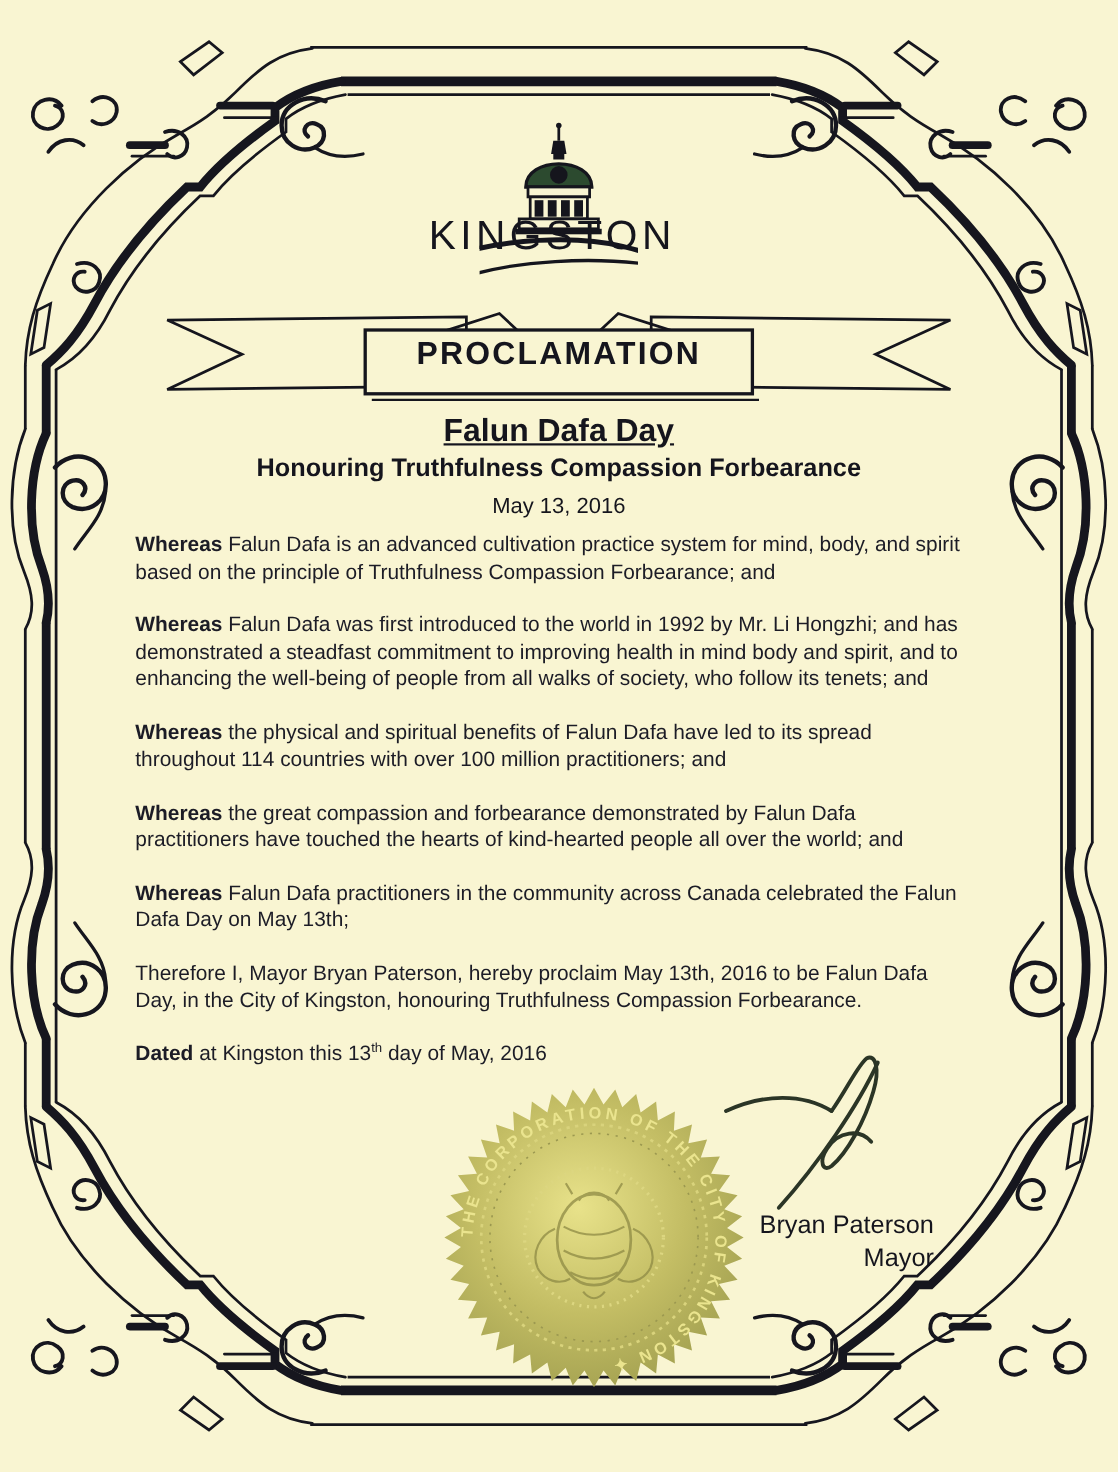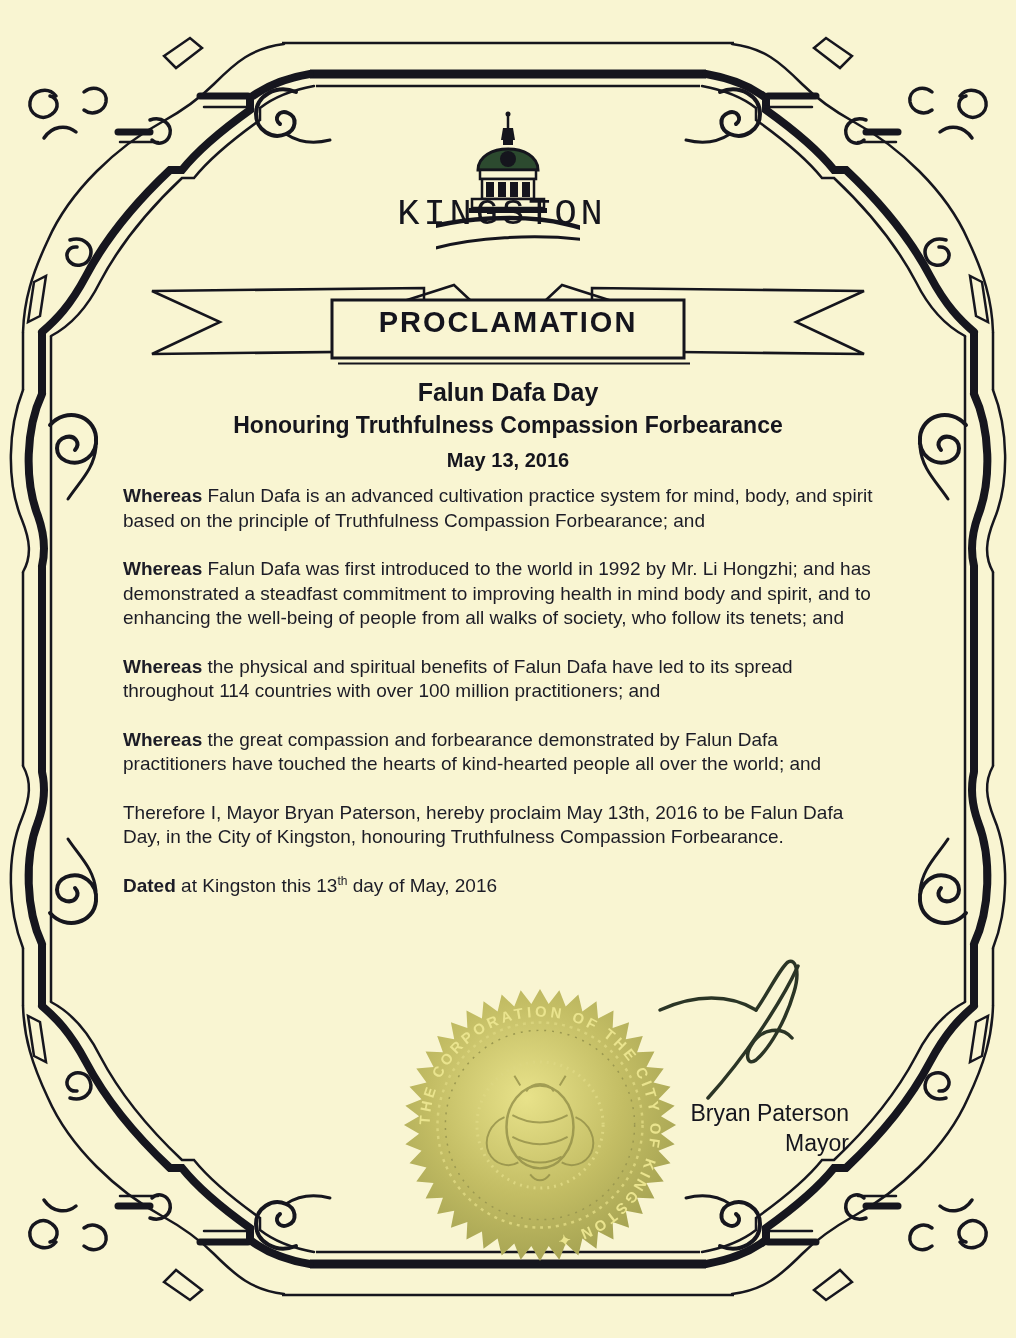--- a/index.html
+++ b/index.html
@@ -9,34 +9,34 @@
     font-family:"Liberation Sans", sans-serif;
     color:#1c1c26;
     position:relative;
     overflow:hidden;
   }
   .abs{position:absolute;}
   svg{display:block;}
   
   .logo-word{
     left:0;top:193px;width:1004px;text-align:center;
-    font-family:Liberation Mono, monospace;
+    font-family:Liberation Sans, sans-serif;
     font-size:37px;letter-spacing:4px;color:#15151d;font-weight:400;
   }
   
   .banner-text{
     left:332px;top:300px;width:352px;height:44px;
     display:flex;align-items:center;justify-content:center;
     font-size:29px;font-weight:700;letter-spacing:2px;color:#15151d;
   }
   
   .title-block{left:0;top:376px;width:1016px;text-align:center;color:#15151d;}
-  .title-line1{font-size:25px;font-weight:700;line-height:32px;}
+  .title-line1{font-size:29px;font-weight:700;line-height:32px;text-decoration:underline;}
   .title-line2{font-size:23px;font-weight:700;line-height:34px;}
-  .title-date{font-size:20px;font-weight:700;margin-top:7px;}
+  .title-date{font-size:20px;font-weight:400;margin-top:7px;}
   
   .body-col{left:123px;top:484px;width:760px;font-size:19px;line-height:24.5px;color:#1c1c26;}
   .para{margin:0 0 24px 0;}
   .para b{font-weight:700;}
   .dated-line{margin-top:16px;font-size:19px;}
   .dated-line sup{font-size:12px;vertical-align:super;line-height:0;}
   
   .sig-name-block{right:167px;top:1098px;text-align:right;font-size:23px;color:#15151d;line-height:30px;}
 </style>
 </head>
@@ -156,20 +156,21 @@
   <div class="title-line1">Falun Dafa Day</div>
   <div class="title-line2">Honouring Truthfulness Compassion Forbearance</div>
   <div class="title-date">May 13, 2016</div>
 </div>
 
 <div class="abs body-col">
   <p class="para"><b>Whereas</b> <span>Falun Dafa is an advanced cultivation practice system for mind, body, and spirit based on the principle of Truthfulness Compassion Forbearance; and</span></p>
   <p class="para"><b>Whereas</b> <span>Falun Dafa was first introduced to the world in 1992 by Mr. Li Hongzhi; and has demonstrated a steadfast commitment to improving health in mind body and spirit, and to enhancing the well-being of people from all walks of society, who follow its tenets; and</span></p>
   <p class="para"><b>Whereas</b> <span>the physical and spiritual benefits of Falun Dafa have led to its spread throughout 114 countries with over 100 million practitioners; and</span></p>
   <p class="para"><b>Whereas</b> <span>the great compassion and forbearance demonstrated by Falun Dafa practitioners have touched the hearts of kind-hearted people all over the world; and</span></p>
+  <p class="para"><b>Whereas</b> <span>Falun Dafa practitioners in the community across Canada celebrated the Falun Dafa Day on May 13th;</span></p>
   <p class="para"><b></b> <span>Therefore I, Mayor Bryan Paterson, hereby proclaim May 13th, 2016 to be Falun Dafa Day, in the City of Kingston, honouring Truthfulness Compassion Forbearance.</span></p>
   <p class="para dated-line"><b>Dated</b> <span>at Kingston this 13</span><sup>th</sup><span> day of May, 2016</span></p>
 </div>
 
 <div class="abs" style="left:402px;top:987px;">
   <svg width="276" height="276" viewBox="0 0 280 280">
     <defs>
       <radialGradient id="sealGrad" cx="45%" cy="40%" r="65%">
         <stop offset="0%" stop-color="#e8e28a"></stop>
         <stop offset="55%" stop-color="#c3bd64"></stop>

